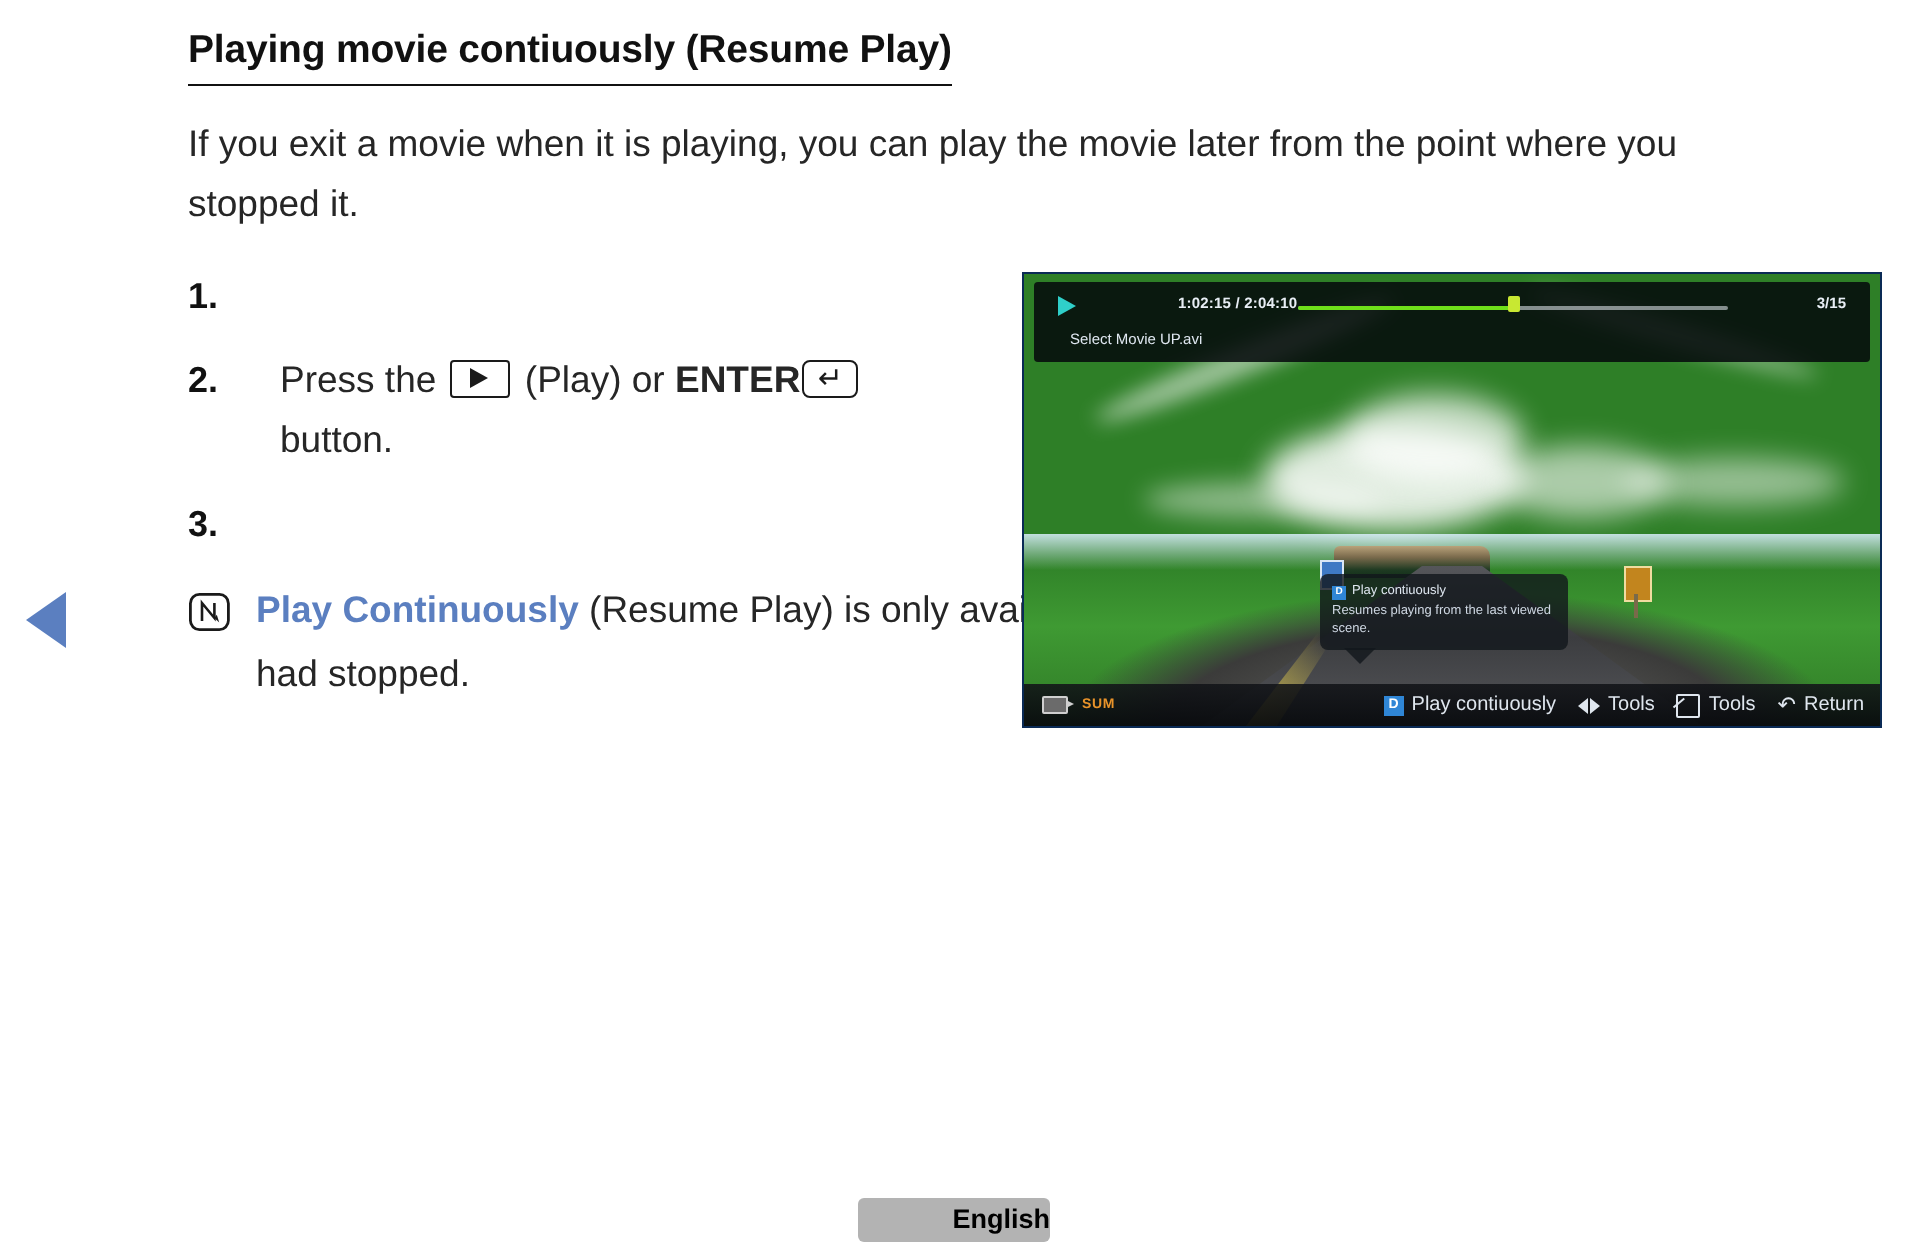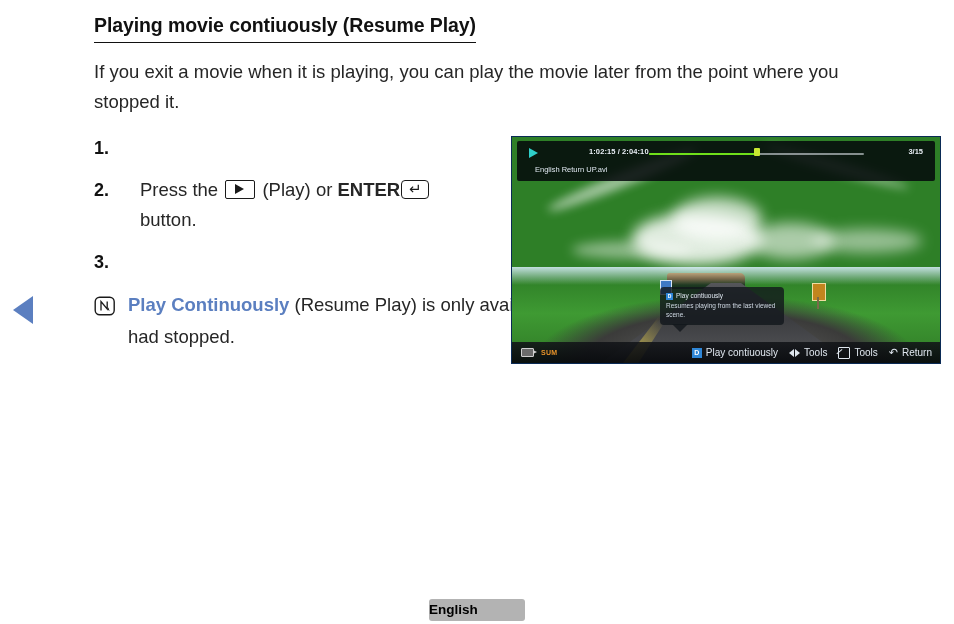--- a/index.html
+++ b/index.html
@@ -141,21 +141,21 @@
   .footer-badge{
     position:absolute;
     left:429px;top:599px;
     width:96px;height:22px;
     background:#b3b3b3;
     border-radius:3px;
     color:#000;
     font-size:13.5px;
     font-weight:bold;
     line-height:22px;
-    text-align:left;
+    text-align:right;
   }
 
   
   .tv{
     position:absolute;
     left:511px; top:136px;
     width:392px; height:226px;
     border:1px solid #0a2a55;
     overflow:hidden;
     background:#10243f;
@@ -383,21 +383,21 @@
   <div class="osd-top">
     <div class="osd-row1">
       <div class="osd-play"></div>
       <div class="osd-time">1:02:15 / 2:04:10</div>
       <div class="osd-bar">
         <div class="osd-bar-fill"></div>
         <div class="osd-thumb"></div>
       </div>
       <div class="osd-count">3/15</div>
     </div>
-    <div class="osd-file">English Return UP.avi</div>
+    <div class="osd-file">Select Movie UP.avi</div>
   </div>
 
   <div class="osd-tip">
     <div class="osd-tip-head">
       <div class="tip-d">D</div>
       <div class="tip-title">Play contiuously</div>
     </div>
     <div class="tip-body">Resumes playing from the last viewed scene.</div>
     <div class="tip-tail"></div>
   </div>

